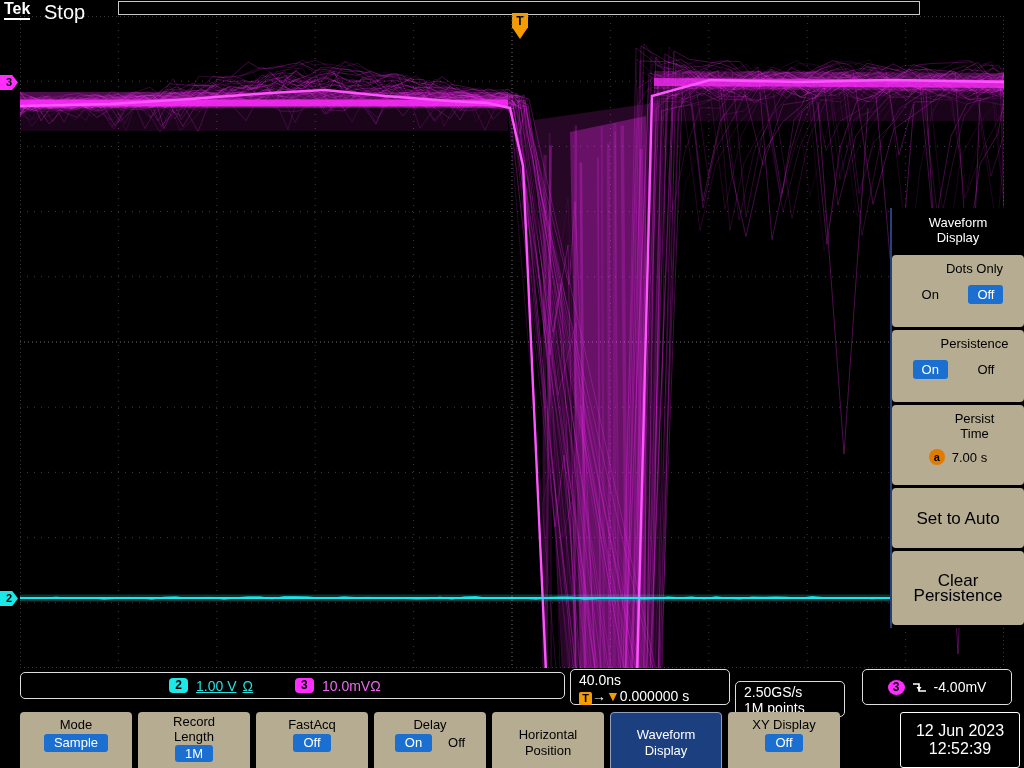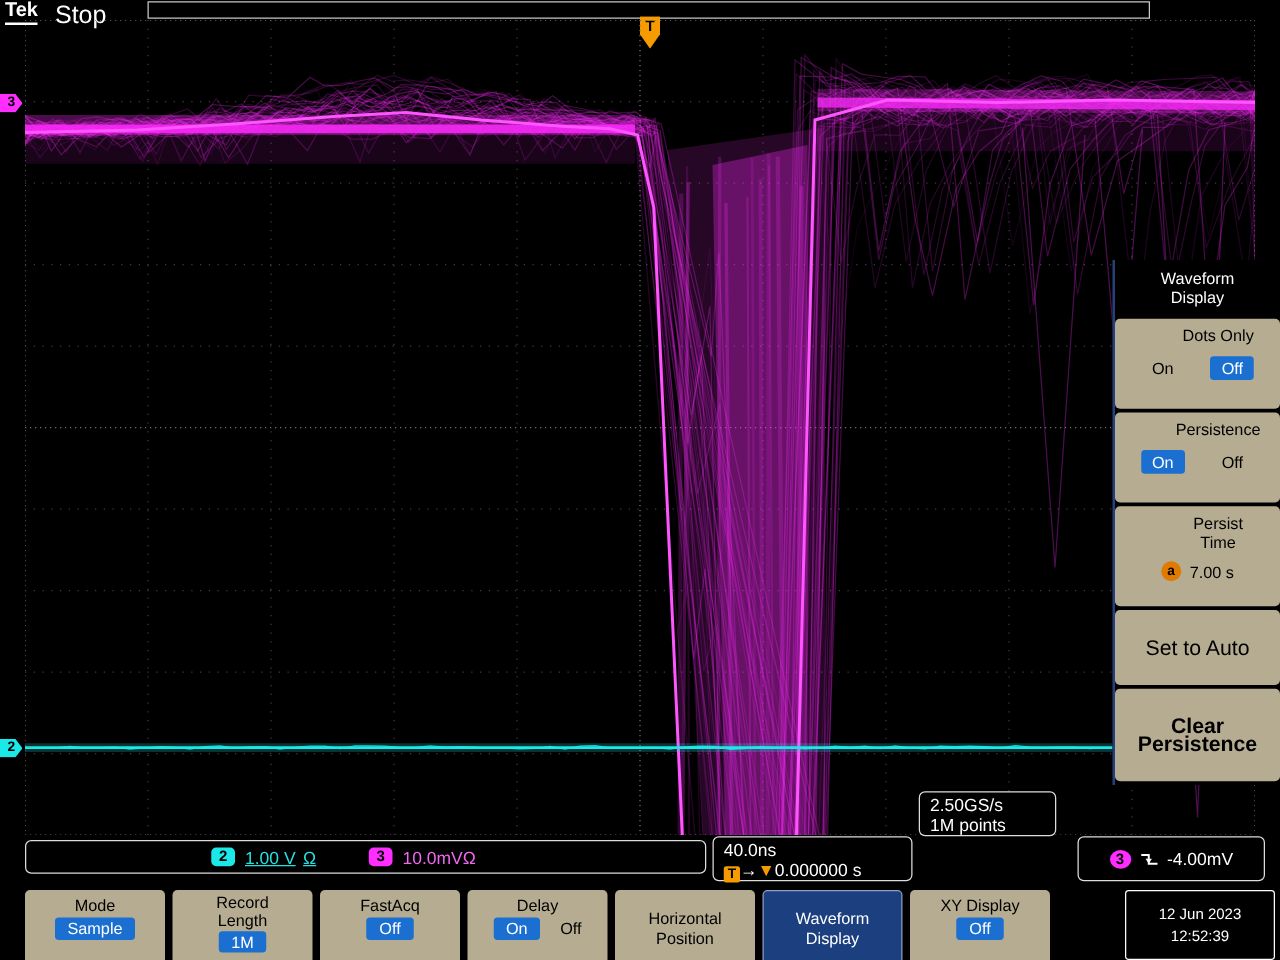--- a/index.html
+++ b/index.html
@@ -34,48 +34,48 @@
   .menu-btn{background:#b5ac92;border-radius:4px;box-sizing:border-box;}
   .mb-label{font-size:13px;color:#000;text-align:center;padding-top:6px;line-height:15px;margin-left:33px;}
   .onoff{display:flex;justify-content:space-evenly;margin-top:9px;font-size:13px;color:#000;}
   .oo{padding:2px 9px;border-radius:3px;}
   .oo.sel{background:#1a6fd0;color:#fff;}
   .knobrow{display:flex;align-items:center;justify-content:center;gap:7px;margin-top:8px;font-size:13px;color:#000;}
   .knob{width:16px;height:16px;border-radius:50%;background:#e07b00;color:#000;font-weight:bold;
         font-size:11px;text-align:center;line-height:16px;}
   .menu-btn.center{display:flex;align-items:center;justify-content:center;text-align:center;
         font-size:17px;color:#000;line-height:15px;}
-  .h72{height:72px;} .h80{height:80px;} .h60{height:60px;} .h74{height:74px;font-weight:bold;}
+  .h72{height:72px;} .h80{height:80px;} .h60{height:60px;} .h74{height:74px;}
 
   
   .rbox{position:absolute;border:1px solid #ddd;border-radius:5px;background:#000;color:#fff;font-size:14px;box-sizing:border-box;}
   .ch-box{left:20px;top:672px;width:545px;height:27px;display:flex;align-items:center;padding-left:148px;}
   .badge{display:inline-block;min-width:17px;height:15px;border-radius:4px;color:#000;font-weight:bold;
         font-size:12px;text-align:center;line-height:15px;padding:0 1px;}
   .badge.c2{background:#1ce8e8;} .badge.c3{background:#ff2dff;}
   .badge.circ{border-radius:50%;width:15px;min-width:15px;height:15px;line-height:15px;}
   .cyan{color:#24e0e0;text-decoration:underline;} .mag{color:#ef68ef;} .orange{color:#f59b00;}
   .sp8{margin-left:8px;} .sp6{margin-left:6px;} .sp40{margin-left:42px;}
   .hbox{left:570px;top:669px;width:160px;height:36px;padding:2px 8px;line-height:16px;}
   .tsquare{display:inline-block;width:13px;height:13px;background:#f59b00;color:#000;font-weight:bold;
         font-size:11px;text-align:center;line-height:13px;vertical-align:-1px;border-radius:2px;}
-  .abox{left:735px;top:633px;width:110px;height:36px;padding:2px 8px;line-height:16px;}
+  .abox{left:735px;top:681px;width:110px;height:36px;padding:2px 8px;line-height:16px;}
   .tbox{left:862px;top:669px;width:150px;height:36px;display:flex;align-items:center;justify-content:center;gap:7px;}
 
   
   .bm-btn{position:absolute;top:712px;height:62px;width:112px;background:#b5ac92;border-radius:4px;
         color:#000;font-size:13px;text-align:center;box-sizing:border-box;padding-top:5px;line-height:16px;}
   .bm-val{display:inline-block;background:#1a6fd0;color:#fff;border-radius:3px;padding:1px 10px;margin-top:1px;}
   .bm-btn.threeline{padding-top:2px;line-height:15px;}
   .bm-btn.centered{display:flex;align-items:center;justify-content:center;padding-top:0;}
   .bm-btn.active{background:#1c3f80;color:#fff;border:1px solid #8fa0c0;}
   .delay-row{display:flex;justify-content:center;gap:16px;margin-top:1px;align-items:center;}
   .datetime{position:absolute;left:900px;top:712px;width:118px;height:54px;border:1px solid #fff;
         border-radius:3px;background:#000;color:#fff;display:flex;flex-direction:column;
-        align-items:center;justify-content:center;font-size:12px;line-height:18px;}
+        align-items:center;justify-content:center;font-size:16px;line-height:18px;}
 </style>
 </head>
 <body>
 
 <div class="screen">
 
   <div class="logo">Tek</div>
   <div class="acq-status">Stop</div>
   <div class="top-bar"></div>
   <div class="trig-marker">T</div>

